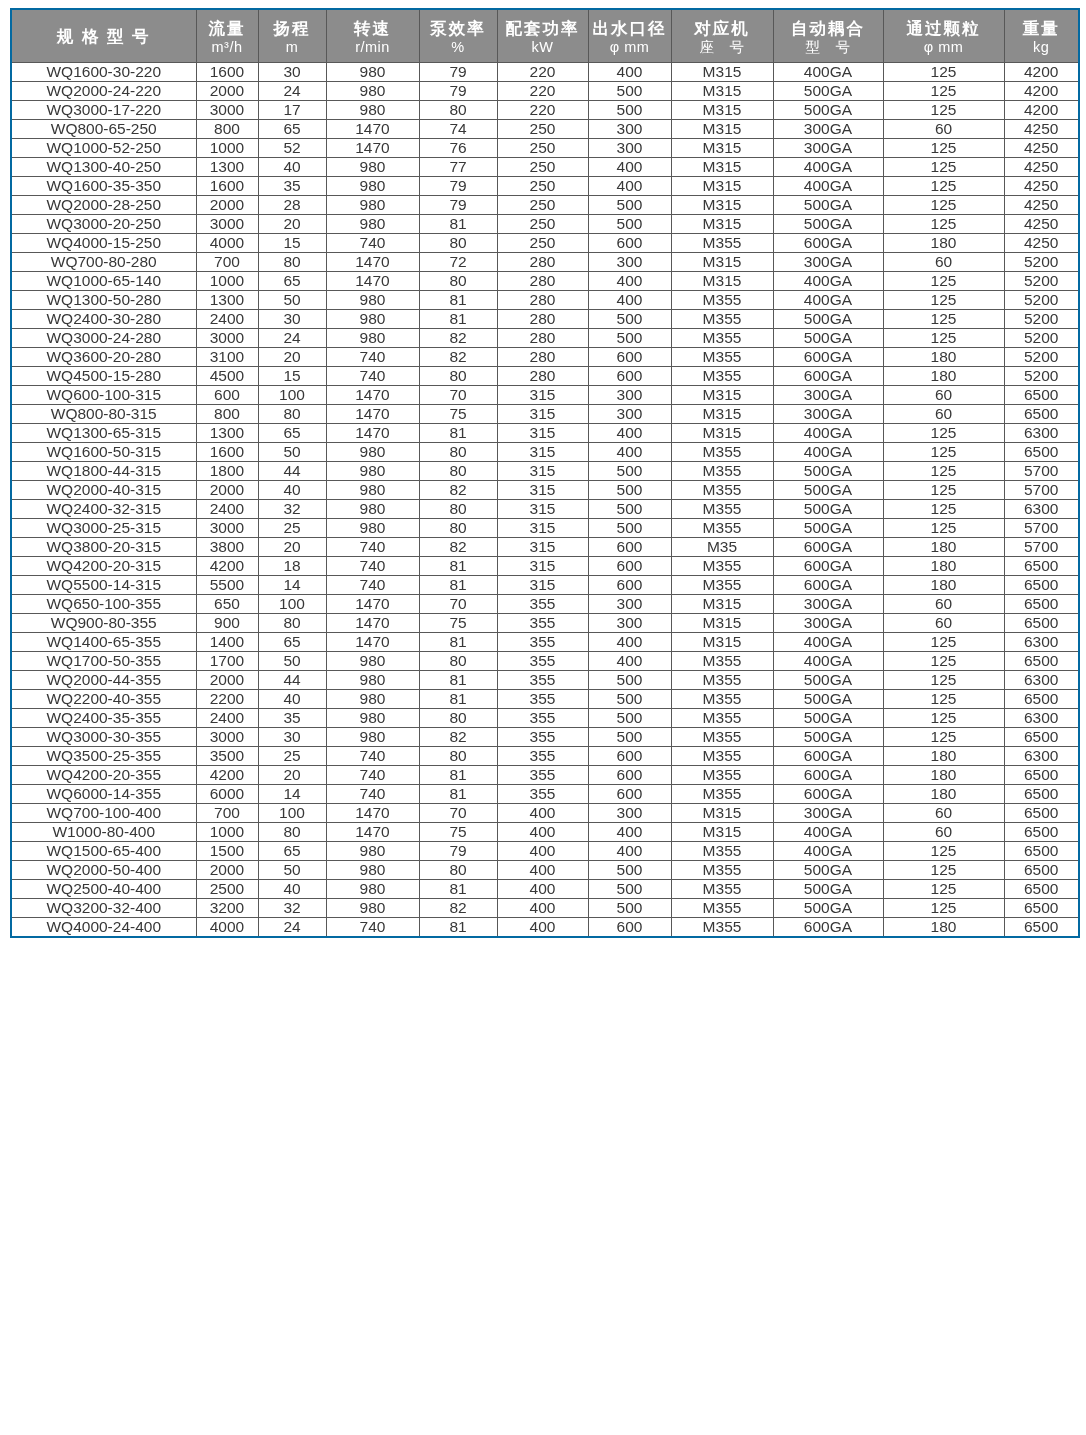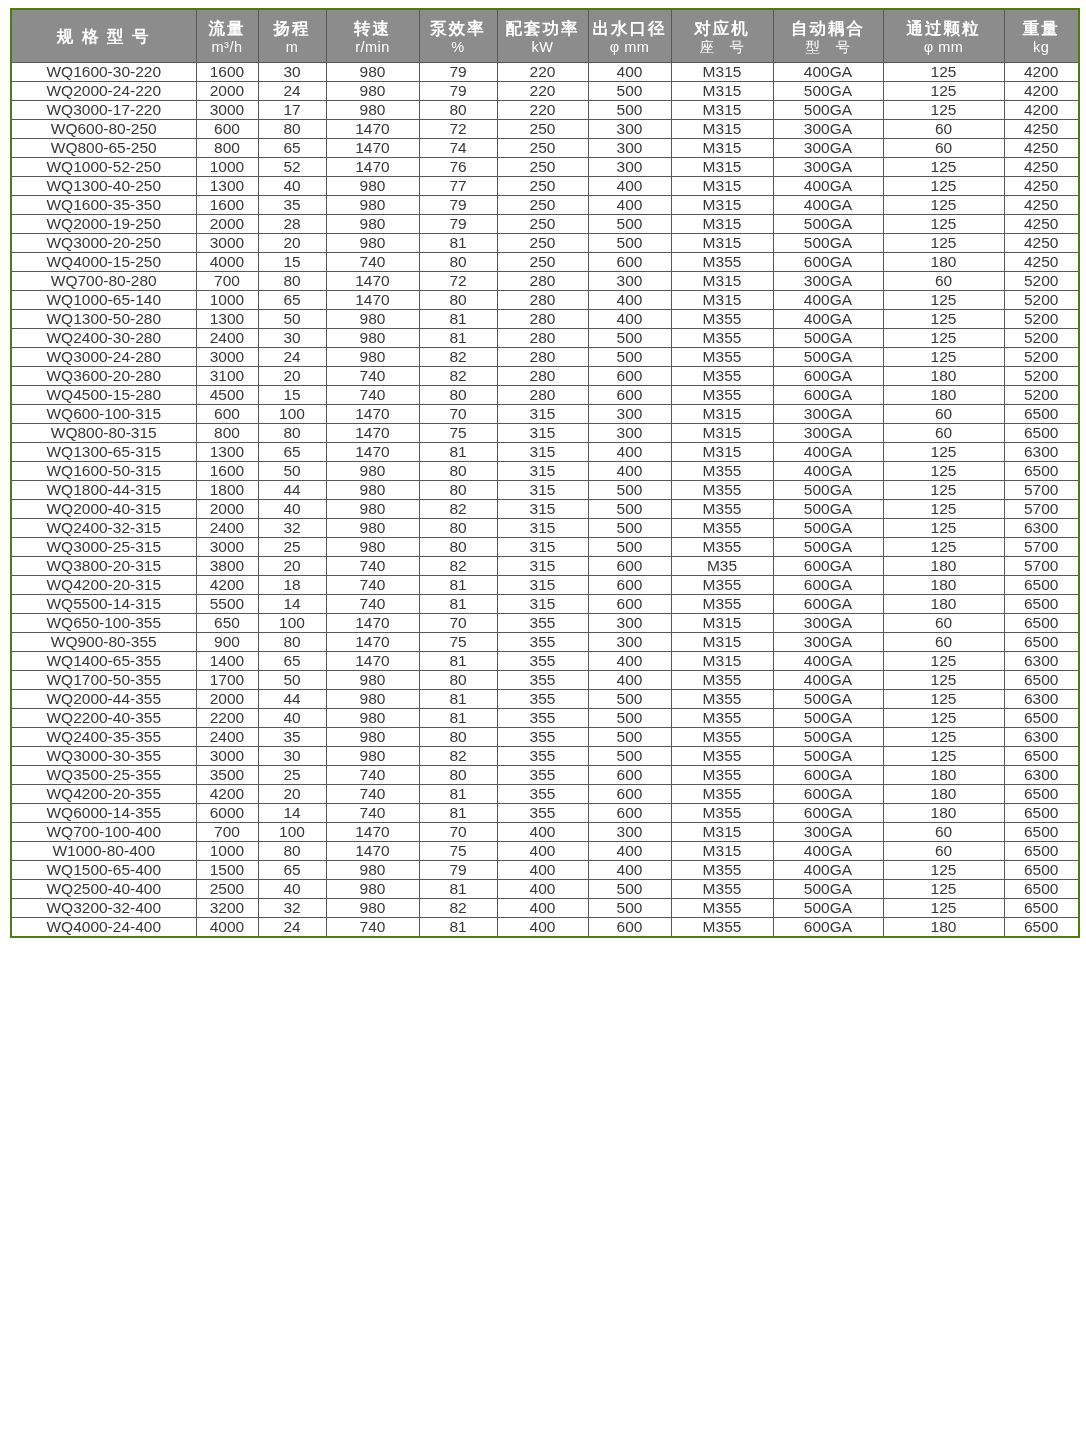--- a/index.html
+++ b/index.html
@@ -11,21 +11,21 @@
     width: 1086px;
     height: 1435px;
     font-family: "Liberation Sans", "DejaVu Sans", sans-serif;
     overflow: hidden;
   }
   table.spec-table {
     border-collapse: collapse;
     table-layout: fixed;
     width: 1068px;
     margin: 8px 0 0 10px;
-    border: 2px solid #4d7c0f;
+    border: 2px solid #0369a1;
   }
   table.spec-table th,
   table.spec-table td {
     border: 1px solid #585858;
     text-align: center;
     vertical-align: middle;
     overflow: hidden;
     white-space: nowrap;
     padding: 0;
   }
@@ -165,46 +165,33 @@
         <td>980</td>
         <td>80</td>
         <td>220</td>
         <td>500</td>
         <td>M315</td>
         <td>500GA</td>
         <td>125</td>
         <td>4200</td>
       </tr>
       <tr>
-        <td>WQ600-80-250</td>
-        <td>600</td>
-        <td>80</td>
-        <td>1470</td>
-        <td>72</td>
+        <td>WQ800-65-250</td>
+        <td>800</td>
+        <td>65</td>
+        <td>1470</td>
+        <td>74</td>
         <td>250</td>
         <td>300</td>
         <td>M315</td>
         <td>300GA</td>
         <td>60</td>
         <td>4250</td>
       </tr>
       <tr>
-        <td>WQ800-65-250</td>
-        <td>800</td>
-        <td>65</td>
-        <td>1470</td>
-        <td>74</td>
-        <td>250</td>
-        <td>300</td>
-        <td>M315</td>
-        <td>300GA</td>
-        <td>60</td>
-        <td>4250</td>
-      </tr>
-      <tr>
         <td>WQ1000-52-250</td>
         <td>1000</td>
         <td>52</td>
         <td>1470</td>
         <td>76</td>
         <td>250</td>
         <td>300</td>
         <td>M315</td>
         <td>300GA</td>
         <td>125</td>
@@ -230,21 +217,21 @@
         <td>980</td>
         <td>79</td>
         <td>250</td>
         <td>400</td>
         <td>M315</td>
         <td>400GA</td>
         <td>125</td>
         <td>4250</td>
       </tr>
       <tr>
-        <td>WQ2000-19-250</td>
+        <td>WQ2000-28-250</td>
         <td>2000</td>
         <td>28</td>
         <td>980</td>
         <td>79</td>
         <td>250</td>
         <td>500</td>
         <td>M315</td>
         <td>500GA</td>
         <td>125</td>
         <td>4250</td>
@@ -681,20 +668,33 @@
       <tr>
         <td>WQ1500-65-400</td>
         <td>1500</td>
         <td>65</td>
         <td>980</td>
         <td>79</td>
         <td>400</td>
         <td>400</td>
         <td>M355</td>
         <td>400GA</td>
+        <td>125</td>
+        <td>6500</td>
+      </tr>
+      <tr>
+        <td>WQ2000-50-400</td>
+        <td>2000</td>
+        <td>50</td>
+        <td>980</td>
+        <td>80</td>
+        <td>400</td>
+        <td>500</td>
+        <td>M355</td>
+        <td>500GA</td>
         <td>125</td>
         <td>6500</td>
       </tr>
       <tr>
         <td>WQ2500-40-400</td>
         <td>2500</td>
         <td>40</td>
         <td>980</td>
         <td>81</td>
         <td>400</td>

